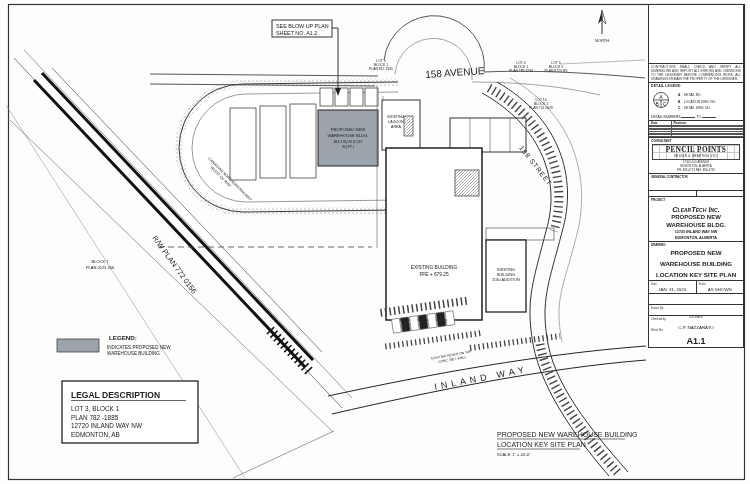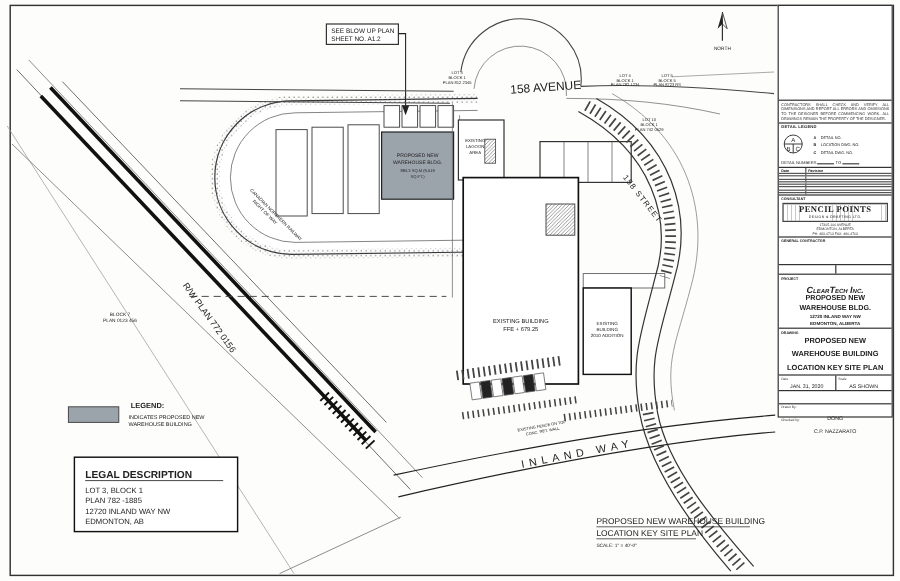--- a/index.html
+++ b/index.html
@@ -375,15 +375,19 @@
   <div class="sec row-sm">
     <span class="m-label">Drawn By:</span>
     <div class="m-value">DONG</div>
   </div>
 
   <div class="sec row-sm">
     <span class="m-label">Checked by:</span>
     <div class="m-value">C.P. NAZZARATO</div>
   </div>
 
+  <div class="sec sheet-row">
+    <span class="m-label">Sheet No:</span>
+    <div class="sheet-no">A1.1</div>
+  </div>
 </div>
 
 </div>
 
 </body></html>

